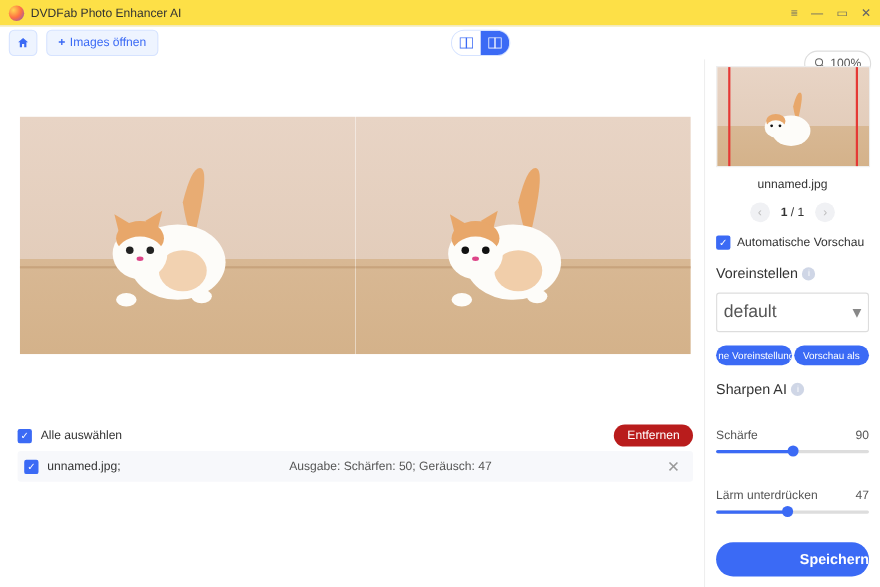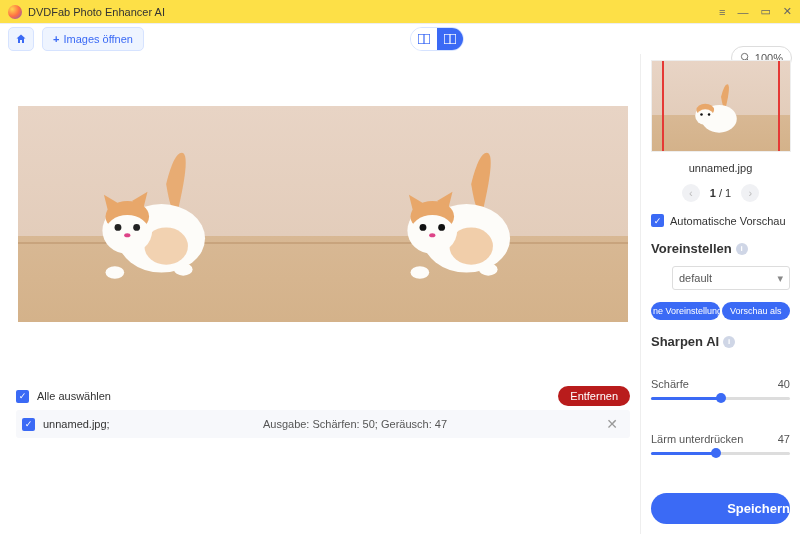--- a/index.html
+++ b/index.html
@@ -38,24 +38,24 @@
 
 .right { width: 160px; border-left: 1px solid #eee; display: flex; flex-direction: column; padding: 6px 10px 10px 10px; gap: 6px; }
 .thumb { width: 140px; height: 92px; background: linear-gradient(180deg, #e8d4c5 0%, #e3cdbb 60%, #d8b894 60%, #d4b28a 100%); position: relative; margin: 0 auto; border: 1px solid #eee; }
 .thumb .bar { position: absolute; top: 0; bottom: 0; width: 2px; background: #e53935; }
 .thumbname { text-align: center; font-size: 11px; margin-top: 4px; }
 .pager { display: flex; align-items: center; justify-content: center; gap: 10px; font-size: 11px; margin-top: 4px; }
 .pager .arr { width: 18px; height: 18px; border-radius: 50%; background: #f0f1f4; display: flex; align-items: center; justify-content: center; color: #bbb; cursor: pointer; }
 
 .auto-row { display: flex; align-items: center; gap: 6px; font-size: 11px; margin-top: 6px; }
 
-.panel-h { font-size: 13px; font-weight: 700; display: flex; align-items: center; gap: 4px; margin-top: 8px; }
+.panel-h { font-size: 13px; font-weight: 400; display: flex; align-items: center; gap: 4px; margin-top: 8px; }
 .info-ic { width: 12px; height: 12px; border-radius: 50%; background: #cfd6e6; color: #fff; display: inline-flex; align-items: center; justify-content: center; font-size: 8px; }
 
-.select-box { border: 1px solid #ddd; border-radius: 3px; height: 24px; display: flex; align-items: center; padding: 0 6px; font-size: 11px; color: #555; cursor: pointer; margin-top: 4px; margin-left: 21px; }
+.select-box { border: 1px solid #ddd; border-radius: 3px; height: 36px; display: flex; align-items: center; padding: 0 6px; font-size: 16px; color: #555; cursor: pointer; margin-top: 4px; }
 .select-box .caret { margin-left: auto; color: #888; }
 
 .pill-row { display: flex; gap: 2px; margin-top: 6px; }
 .pill { flex: 1; background: #3b6af5; color: #fff; border-radius: 10px; font-size: 9px; padding: 4px 2px; text-align: center; cursor: pointer; white-space: nowrap; overflow: hidden; }
 
 .slider-row { margin-top: 23px; }
 .slider-lbl { display: flex; justify-content: space-between; font-size: 11px; color: #555; }
 .slider-track { position: relative; height: 12px; margin-top: 2px; }
 .slider-track .bar { position: absolute; top: 5px; left: 0; right: 0; height: 3px; background: #ddd; border-radius: 2px; }
 .slider-track .fill { position: absolute; top: 5px; left: 0; height: 3px; background: #3b6af5; border-radius: 2px; }
@@ -220,21 +220,21 @@
     </div>
 
     <div class="panel-h">
       <span>Sharpen AI</span>
       <span class="info-ic">i</span>
     </div>
 
     <div class="slider-row">
       <div class="slider-lbl">
         <span>Schärfe</span>
-        <span>40</span>
+        <span>90</span>
       </div>
       <div class="slider-track">
         <div class="bar"></div>
           <div class="fill" style="width:50%;"></div>
           <div class="knob" style="left:50%;"></div>
       </div>
     </div>
 
     <div class="slider-row">
       <div class="slider-lbl">

